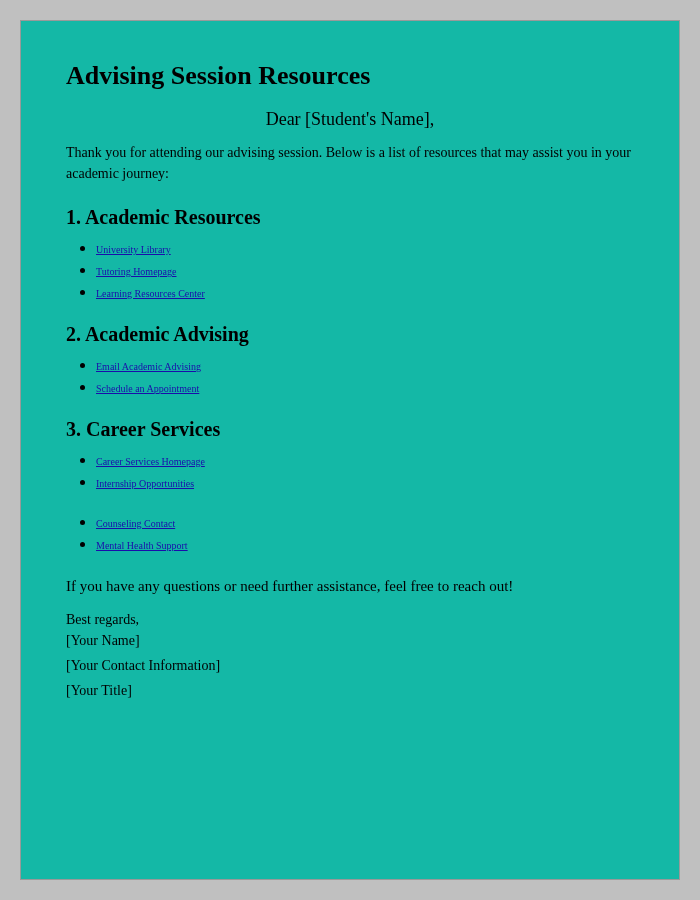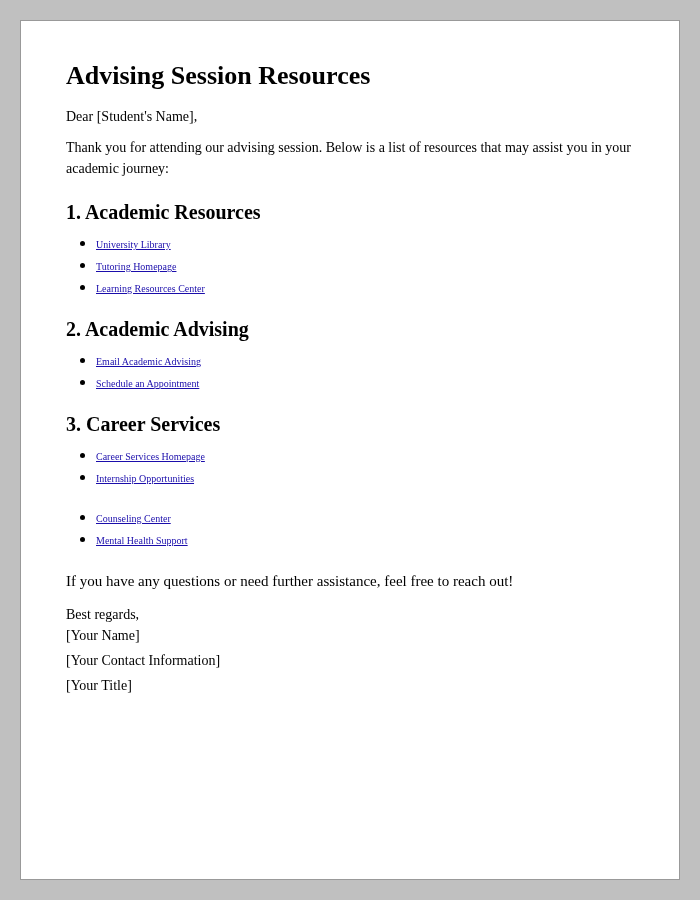--- a/index.html
+++ b/index.html
@@ -14,36 +14,37 @@
       justify-content: center;
       align-items: flex-start;
       min-height: 900px;
       padding: 20px;
       font-family: Times New Roman, Times, serif;
     }
 
     .page-container {
       width: 660px;
       min-height: 860px;
-      background: #ffffff;
+      background: #14b8a6;
       border: 1px solid #999;
       padding: 40px 45px;
     }
 
     .page-title {
       font-size: 26px;
       font-weight: bold;
       margin-bottom: 18px;
       color: #000;
     }
 
     .salutation {
-      font-size: 14px;
+      font-size: 18px;
       margin-bottom: 12px;
       color: #000;
+      text-align: center;
     }
 
     .intro-text {
       font-size: 14px;
       margin-bottom: 22px;
       color: #000;
       line-height: 1.5;
     }
 
     .section-heading {
@@ -137,21 +138,21 @@
       </li>
       <li>
         <a href="#">Internship Opportunities</a>
       </li>
     </ul>
   </div>
 
   <div class="resource-section">
     <ul class="resource-list">
       <li>
-        <a href="#">Counseling Center</a>
+        <a href="#">Counseling Contact</a>
       </li>
       <li>
         <a href="#">Mental Health Support</a>
       </li>
     </ul>
   </div>
 
   <p class="closing-text">If you have any questions or need further assistance, feel free to reach out!</p>
 
   <p class="regards">Best regards,</p>

